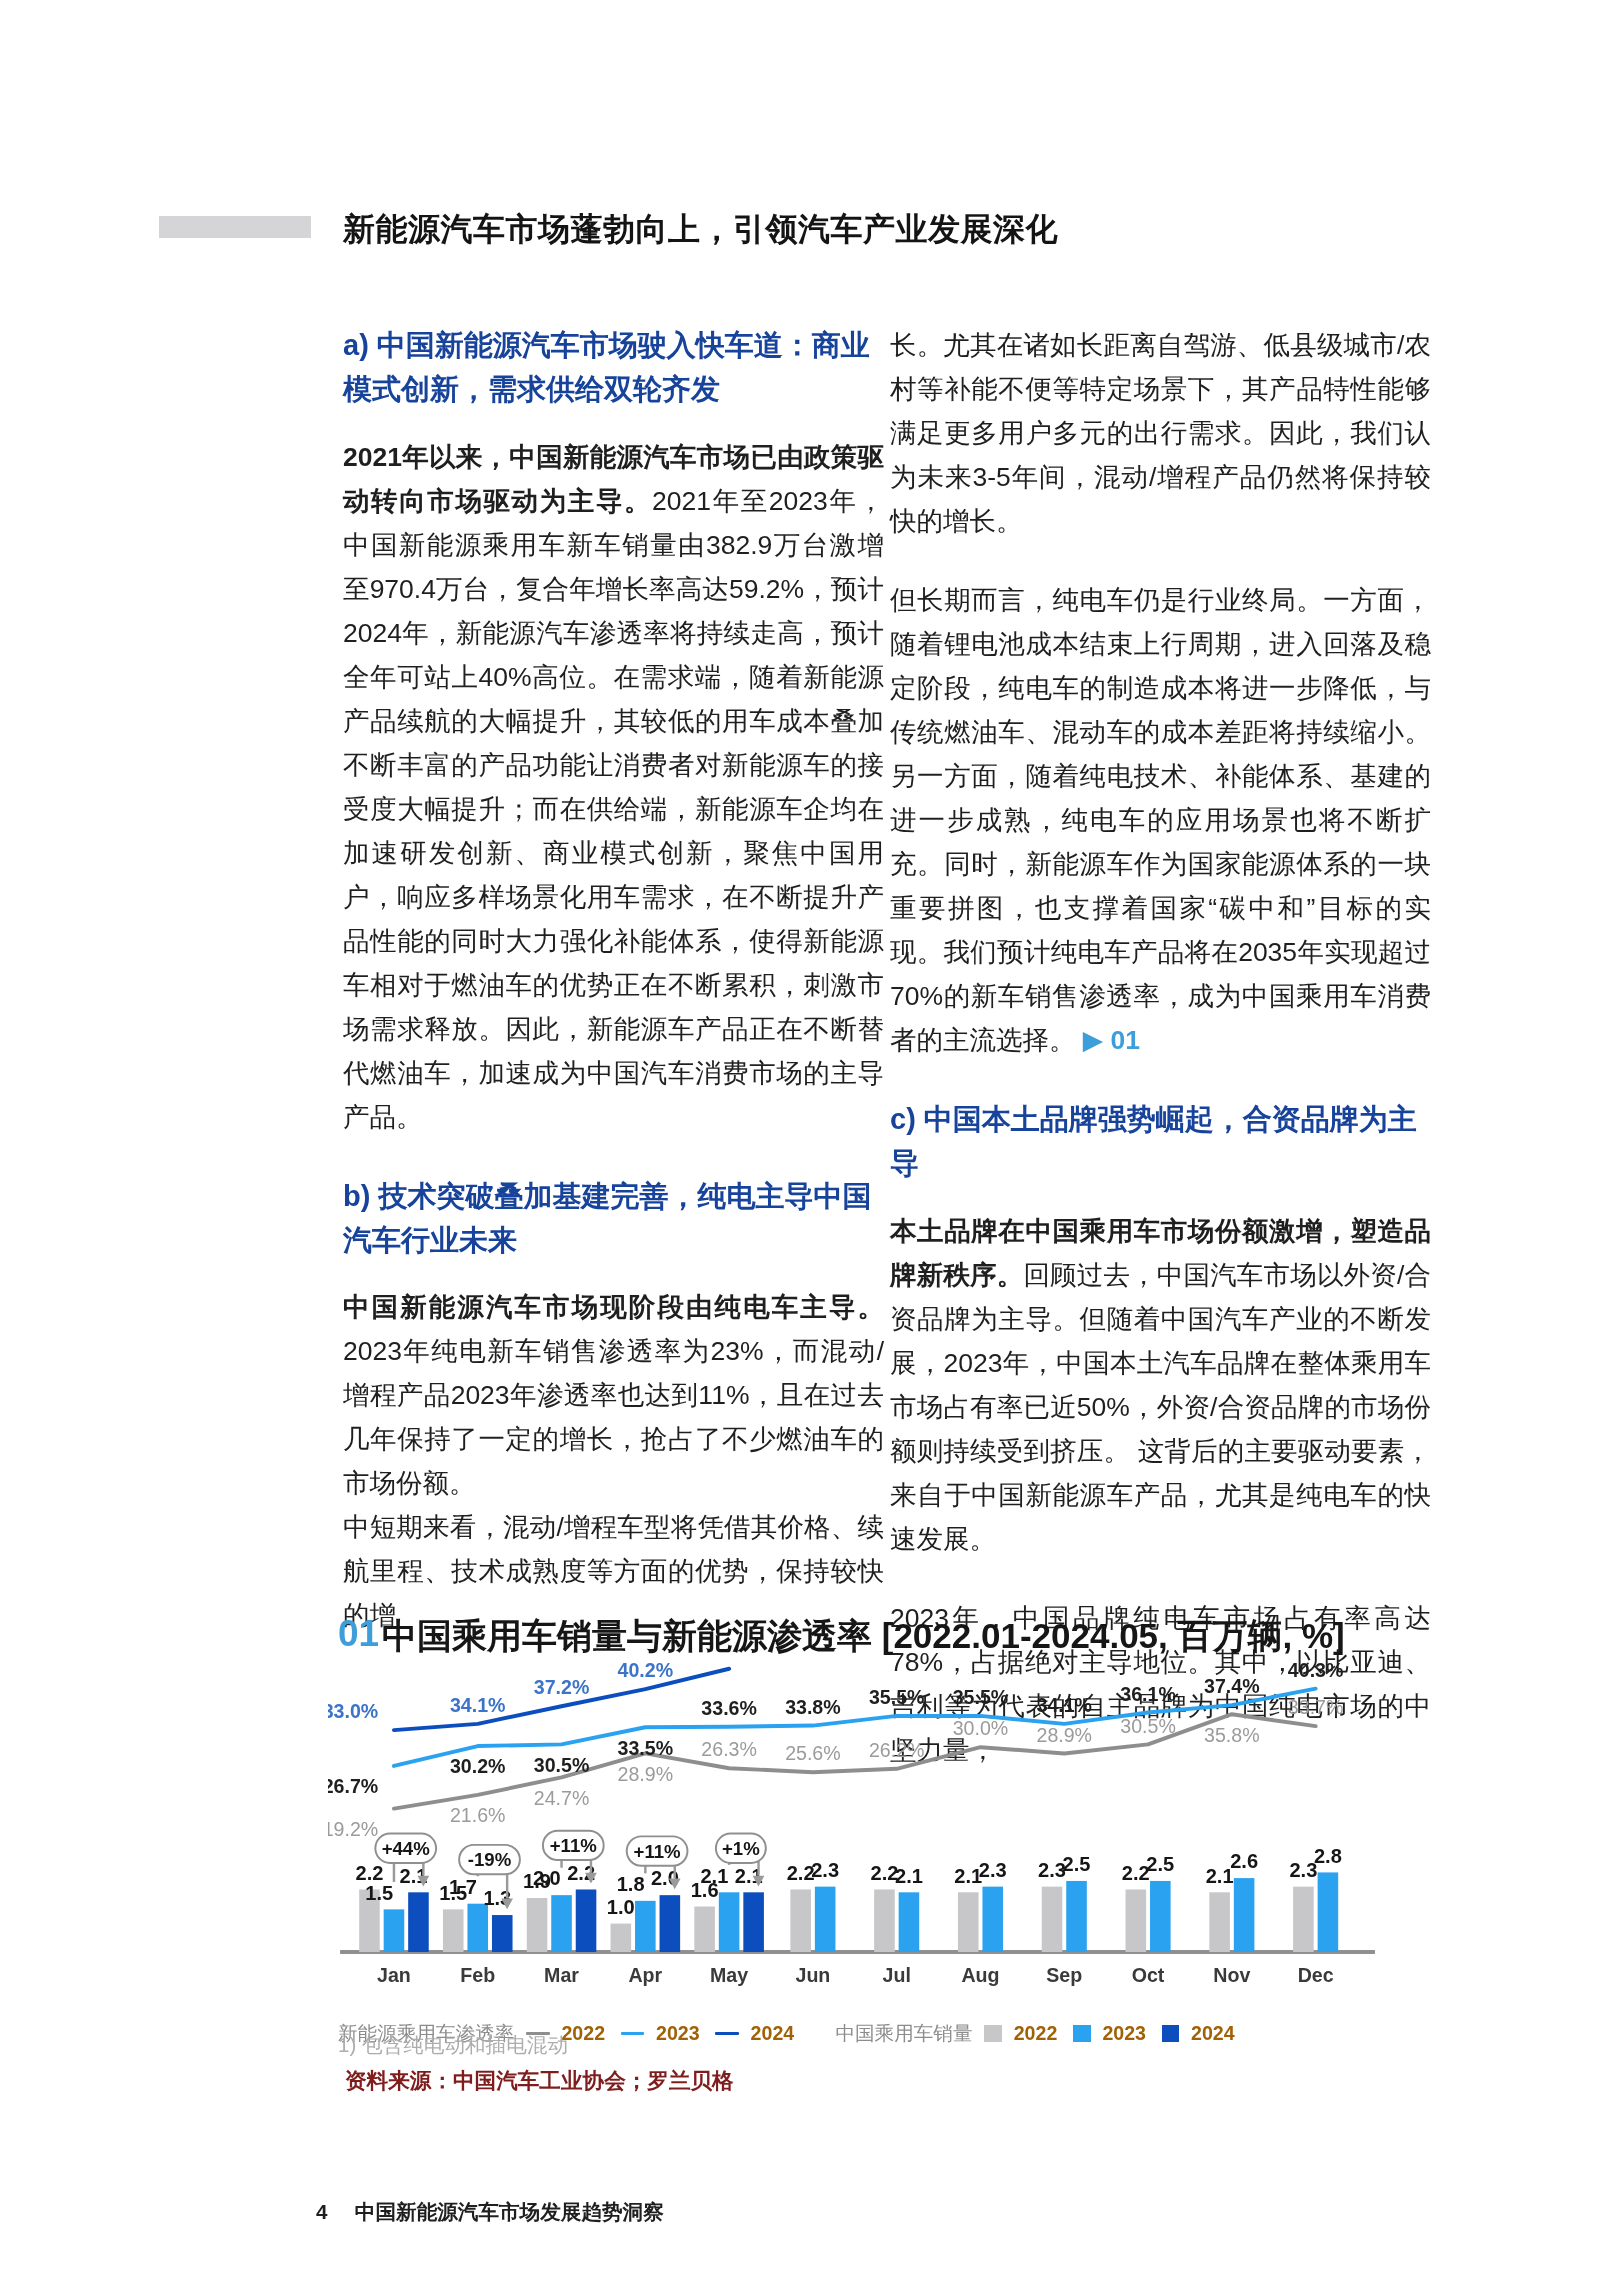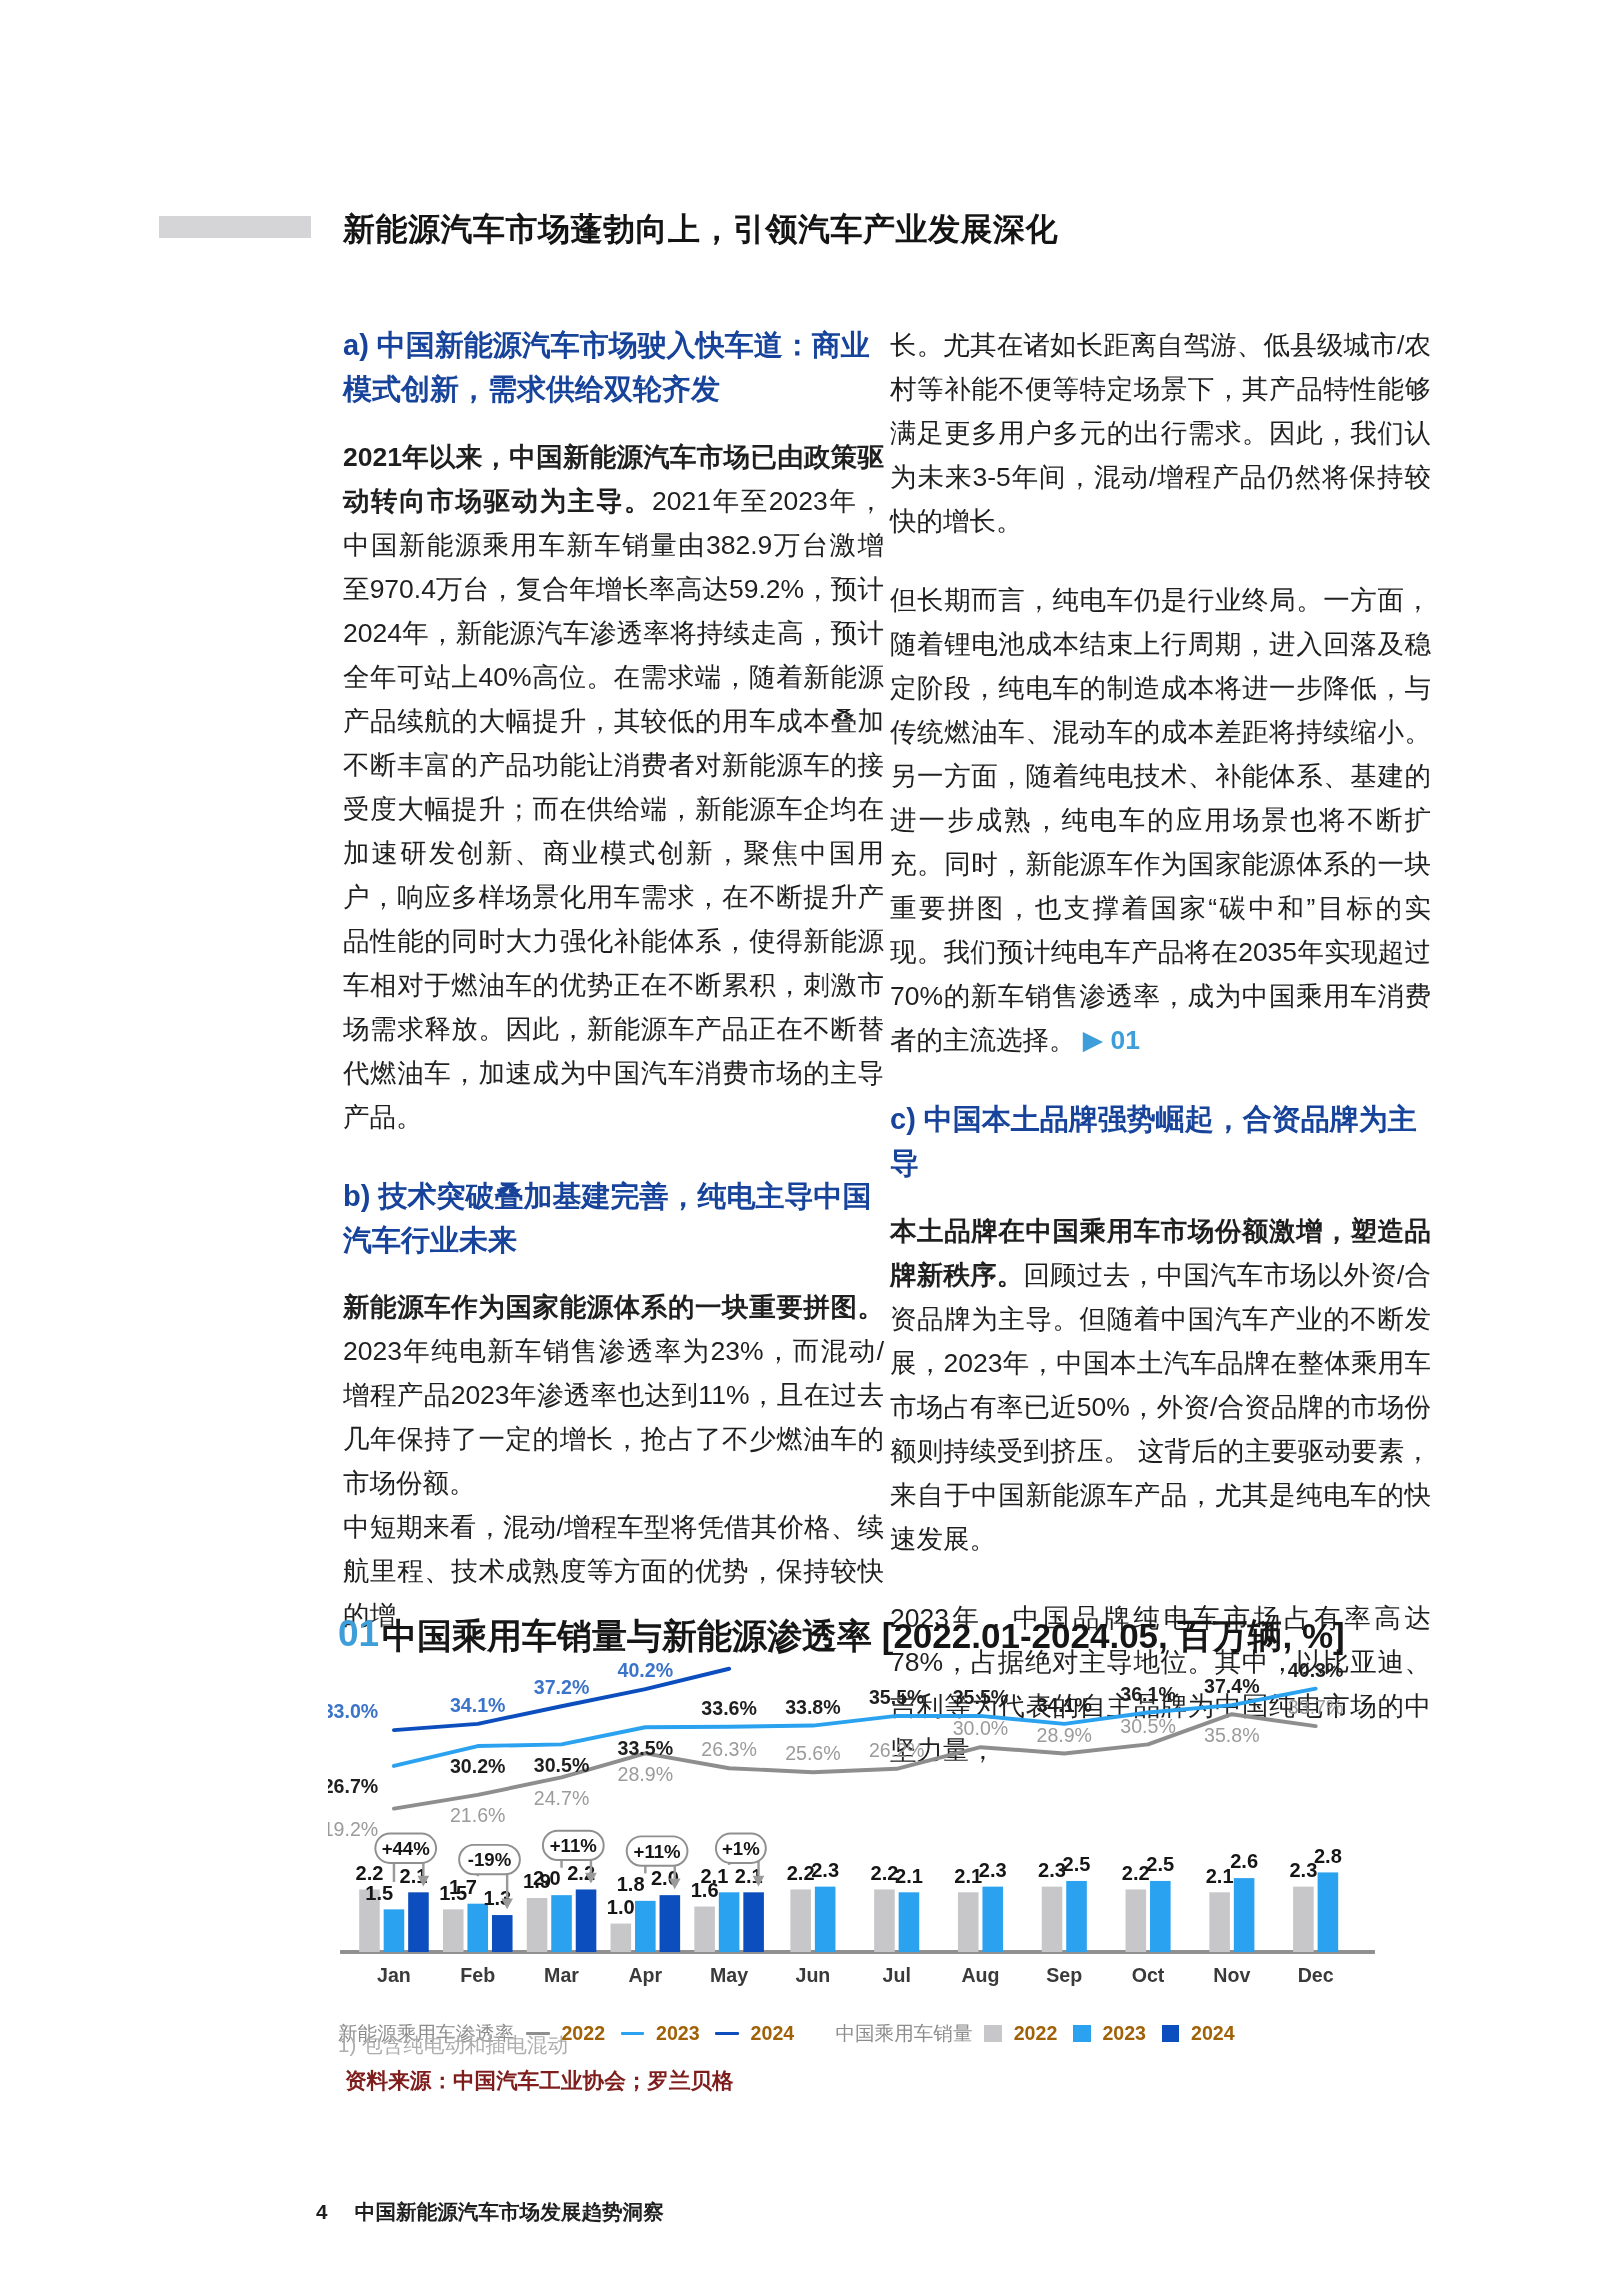--- a/index.html
+++ b/index.html
@@ -42,21 +42,21 @@
 </head>
 <body>
 
 <div class="accent-bar"></div>
 <h1 class="page-title">新能源汽车市场蓬勃向上，引领汽车产业发展深化</h1>
 
 <div class="col col-left">
   <h2 class="section-heading">a) 中国新能源汽车市场驶入快车道：商业模式创新，需求供给双轮齐发</h2>
   <p class="body"><span style="font-weight: 700;">2021年以来，中国新能源汽车市场已由政策驱动转向市场驱动为主导。</span><span>2021年至2023年，中国新能源乘用车新车销量由382.9万台激增至970.4万台，复合年增长率高达59.2%，预计2024年，新能源汽车渗透率将持续走高，预计全年可站上40%高位。在需求端，随着新能源产品续航的大幅提升，其较低的用车成本叠加不断丰富的产品功能让消费者对新能源车的接受度大幅提升；而在供给端，新能源车企均在加速研发创新、商业模式创新，聚焦中国用户，响应多样场景化用车需求，在不断提升产品性能的同时大力强化补能体系，使得新能源车相对于燃油车的优势正在不断累积，刺激市场需求释放。因此，新能源车产品正在不断替代燃油车，加速成为中国汽车消费市场的主导产品。</span></p>
   <h2 class="section-heading mt">b) 技术突破叠加基建完善，纯电主导中国汽车行业未来</h2>
-  <p class="body tight"><span style="font-weight: 700;">新能源车作为国家能源体系的一块重要拼图。</span><span>2023年纯电新车销售渗透率为23%，而混动/增程产品2023年渗透率也达到11%，且在过去几年保持了一定的增长，抢占了不少燃油车的市场份额。</span></p>
+  <p class="body tight"><span style="font-weight: 700;">中国新能源汽车市场现阶段由纯电车主导。</span><span>2023年纯电新车销售渗透率为23%，而混动/增程产品2023年渗透率也达到11%，且在过去几年保持了一定的增长，抢占了不少燃油车的市场份额。</span></p>
   <p class="body tight"><span>中短期来看，混动/增程车型将凭借其价格、续航里程、技术成熟度等方面的优势，保持较快的增</span></p>
 </div>
 
 <div class="col col-right">
   <p class="body"><span>长。尤其在诸如长距离自驾游、低县级城市/农村等补能不便等特定场景下，其产品特性能够满足更多用户多元的出行需求。因此，我们认为未来3-5年间，混动/增程产品仍然将保持较快的增长。</span></p>
   <p class="body"><span style="font-weight: 400;">但长期而言，纯电车仍是行业终局。</span><span>一方面，随着锂电池成本结束上行周期，进入回落及稳定阶段，纯电车的制造成本将进一步降低，与传统燃油车、混动车的成本差距将持续缩小。另一方面，随着纯电技术、补能体系、基建的进一步成熟，纯电车的应用场景也将不断扩充。同时，新能源车作为国家能源体系的一块重要拼图，也支撑着国家“碳中和”目标的实现。我们预计纯电车产品将在2035年实现超过70%的新车销售渗透率，成为中国乘用车消费者的主流选择。</span><span class="accent"> ▶ 01</span></p>
   <h2 class="section-heading mt">c) 中国本土品牌强势崛起，合资品牌为主导</h2>
   <p class="body"><span style="font-weight: 700;">本土品牌在中国乘用车市场份额激增，塑造品牌新秩序。</span><span>回顾过去，中国汽车市场以外资/合资品牌为主导。但随着中国汽车产业的不断发展，2023年，中国本土汽车品牌在整体乘用车市场占有率已近50%，外资/合资品牌的市场份额则持续受到挤压。 这背后的主要驱动要素，来自于中国新能源车产品，尤其是纯电车的快速发展。</span></p>
   <p class="body tight"><span>2023年，中国品牌纯电车市场占有率高达78%，占据绝对主导地位。其中，以比亚迪、吉利等为代表的自主品牌为中国纯电市场的中坚力量，</span></p>
 </div>

